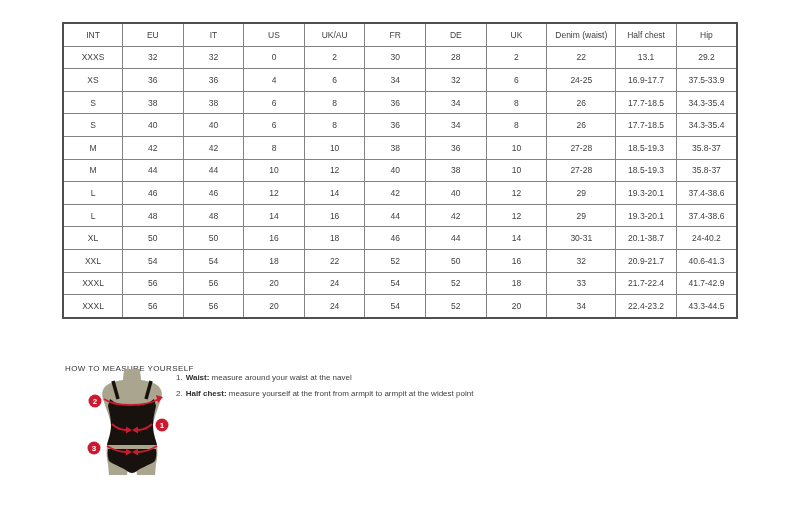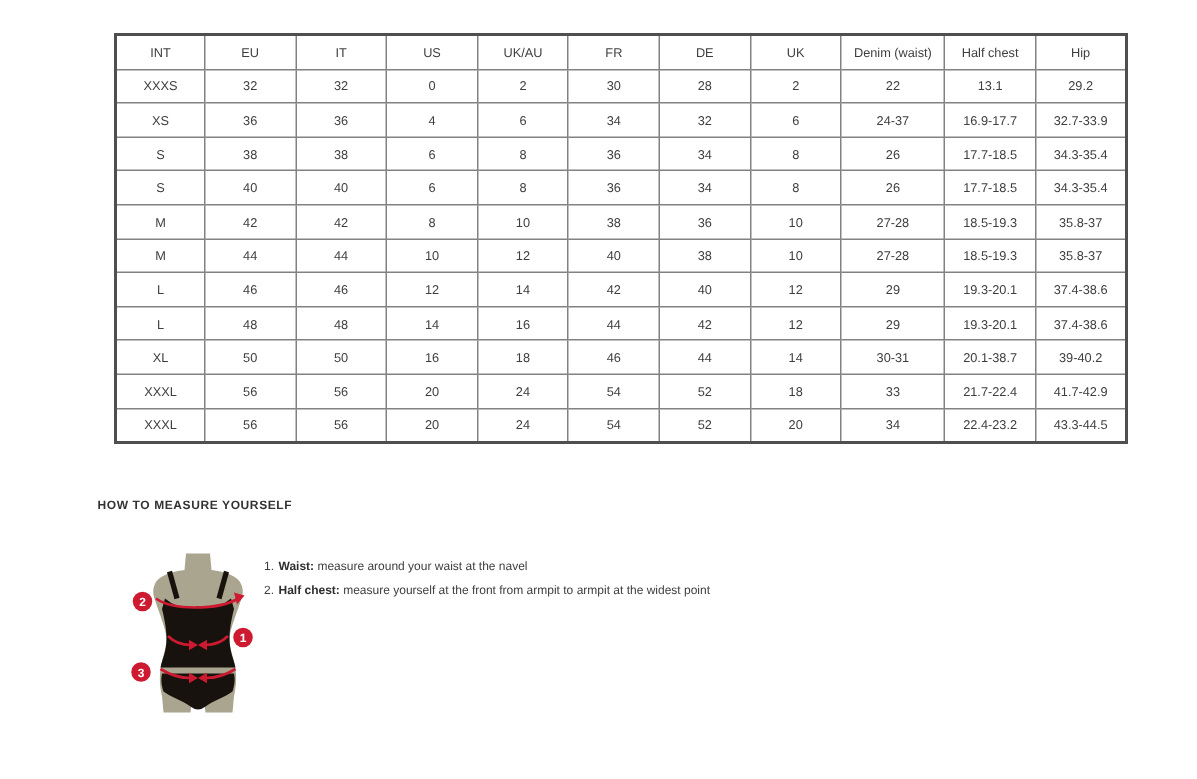--- a/index.html
+++ b/index.html
@@ -5,21 +5,21 @@
   html,body{margin:0;padding:0;background:#ffffff;}
   .page{
     position:relative;
     width:798px;height:519px;
     background:#ffffff;
     font-family:"Liberation Sans", sans-serif;
     overflow:hidden;
   }
   
   .size-table{
-    position:absolute;left:76px;top:22px;
+    position:absolute;left:62px;top:22px;
     width:676px;
     border-collapse:collapse;
     table-layout:fixed;
     border:2px solid #4f4f4f;
   }
   .size-table th,.size-table td{
     border:1px solid #828282;
     font-size:8.5px;
     font-weight:400;
     color:#3e3e3e;
@@ -27,22 +27,22 @@
     vertical-align:middle;
     height:21.6px;
     padding:0 1px;
     white-space:nowrap;
     overflow:hidden;
   }
   .size-table th:first-child, .size-table td:first-child{width:56px;}
   .size-table th:nth-child(9), .size-table td:nth-child(9){width:66px;}
   
   .measure-title{
-    position:absolute;left:65px;top:332px;
-    font-size:8px;font-weight:bold;color:#333333;
+    position:absolute;left:65px;top:364px;
+    font-size:8px;font-weight:normal;color:#333333;
     letter-spacing:0.4px;
     text-align:right;
   }
   .steps{
     position:absolute;left:176px;top:370px;
     font-size:8px;color:#3e3e3e;
   }
   .step{height:15.5px;line-height:15.5px;white-space:nowrap;}
   .step .num{margin-right:3px;}
   .step b{font-weight:bold;color:#2f2f2f;}
@@ -88,23 +88,23 @@
         </tr>
         <tr>
           <td>XS</td>
           <td>36</td>
           <td>36</td>
           <td>4</td>
           <td>6</td>
           <td>34</td>
           <td>32</td>
           <td>6</td>
-          <td>24-37</td>
+          <td>24-25</td>
           <td>16.9-17.7</td>
-          <td>32.7-33.9</td>
+          <td>37.5-33.9</td>
         </tr>
         <tr>
           <td>S</td>
           <td>38</td>
           <td>38</td>
           <td>6</td>
           <td>8</td>
           <td>36</td>
           <td>34</td>
           <td>8</td>
@@ -181,21 +181,34 @@
           <td>XL</td>
           <td>50</td>
           <td>50</td>
           <td>16</td>
           <td>18</td>
           <td>46</td>
           <td>44</td>
           <td>14</td>
           <td>30-31</td>
           <td>20.1-38.7</td>
-          <td>39-40.2</td>
+          <td>24-40.2</td>
+        </tr>
+        <tr>
+          <td>XXL</td>
+          <td>54</td>
+          <td>54</td>
+          <td>18</td>
+          <td>22</td>
+          <td>52</td>
+          <td>50</td>
+          <td>16</td>
+          <td>32</td>
+          <td>20.9-21.7</td>
+          <td>40.6-41.3</td>
         </tr>
         <tr>
           <td>XXXL</td>
           <td>56</td>
           <td>56</td>
           <td>20</td>
           <td>24</td>
           <td>54</td>
           <td>52</td>
           <td>18</td>

